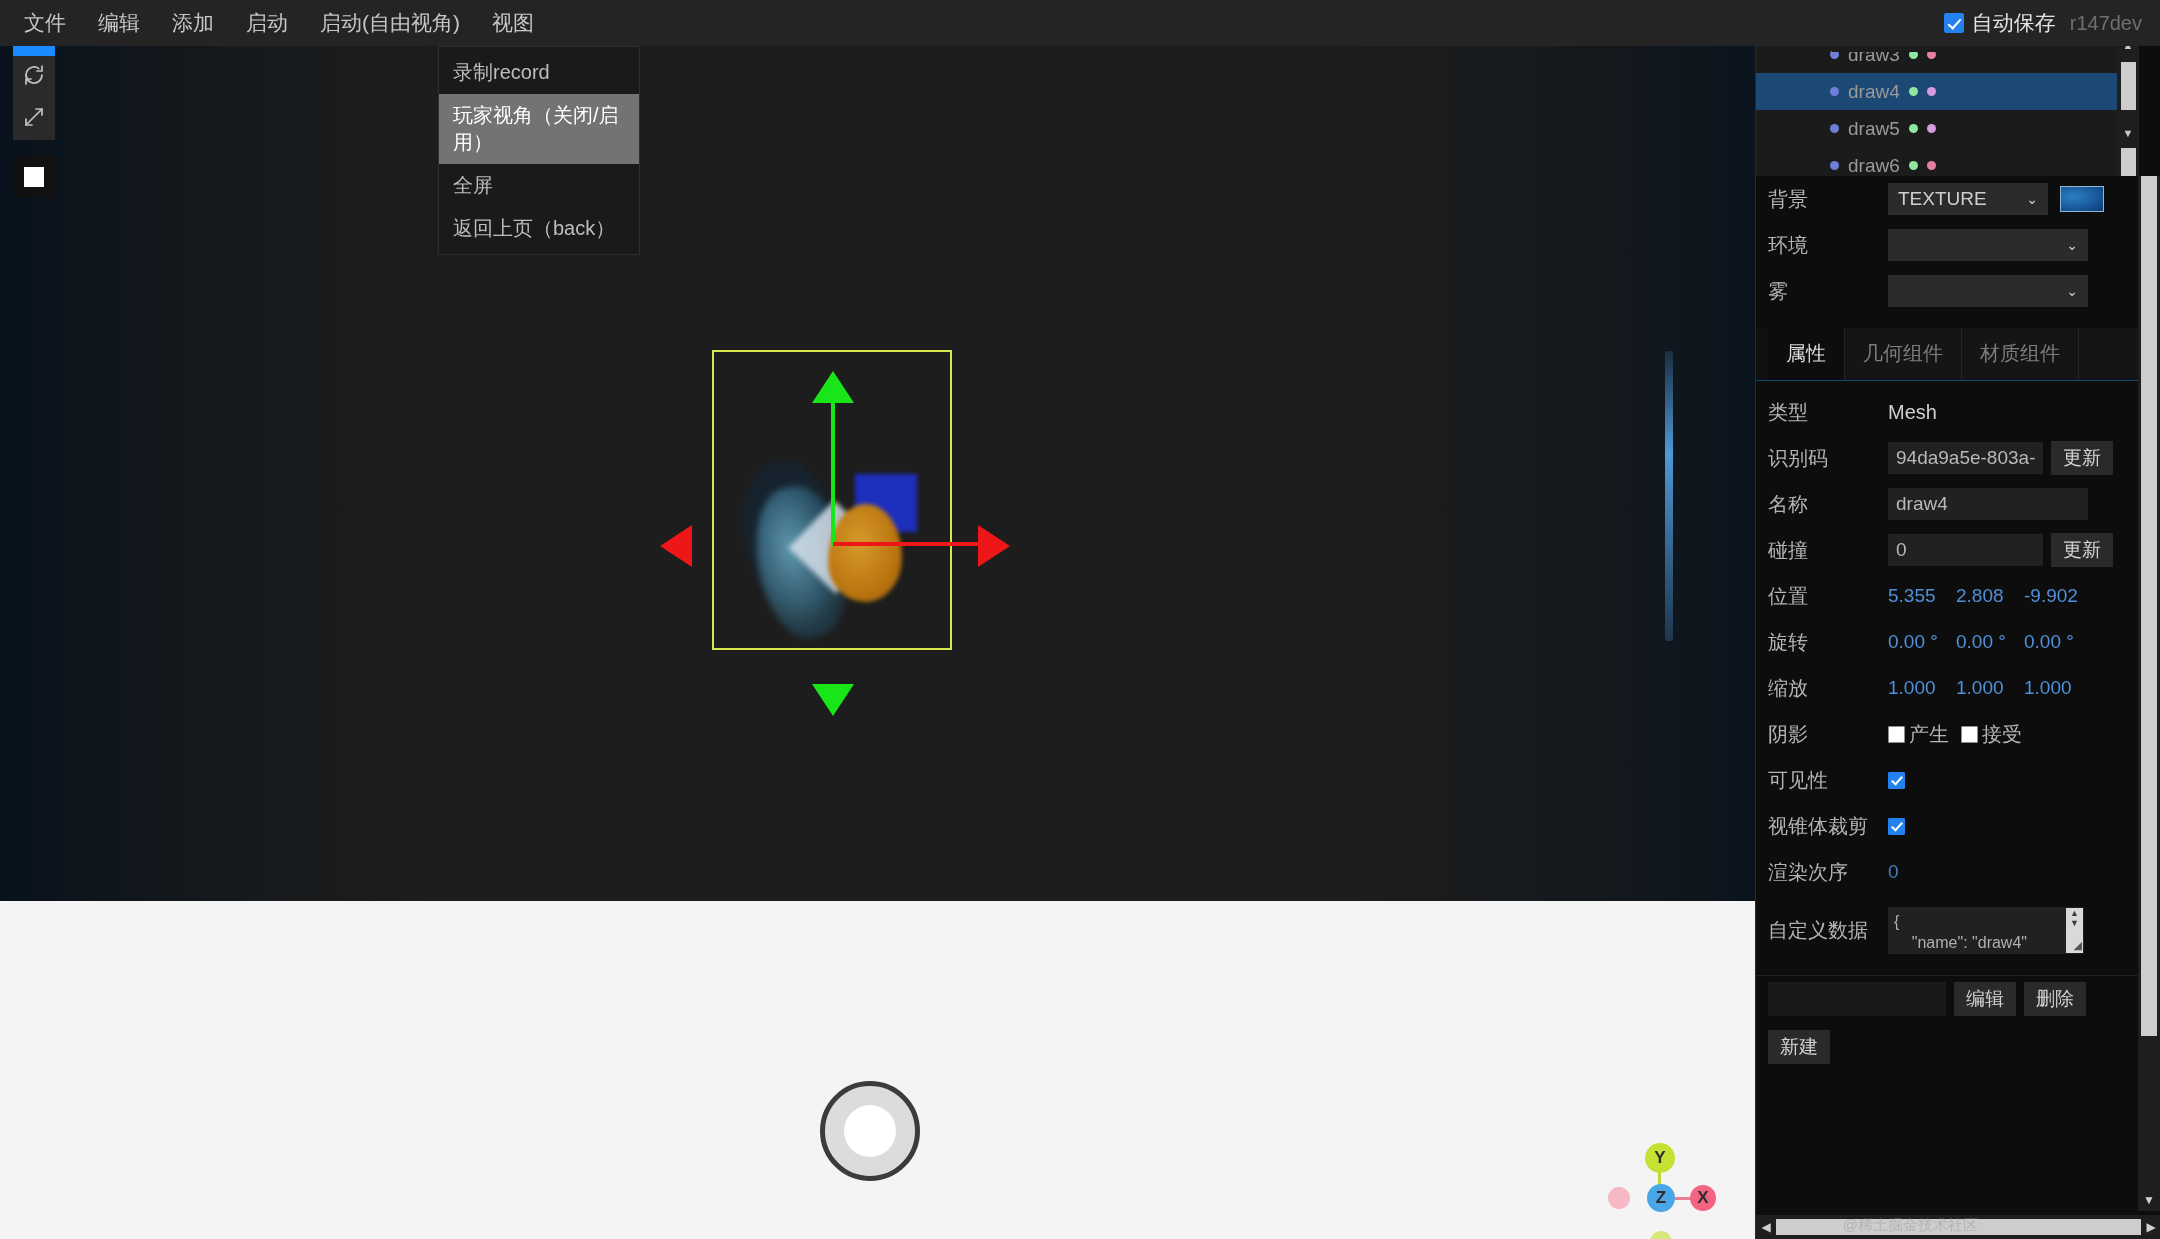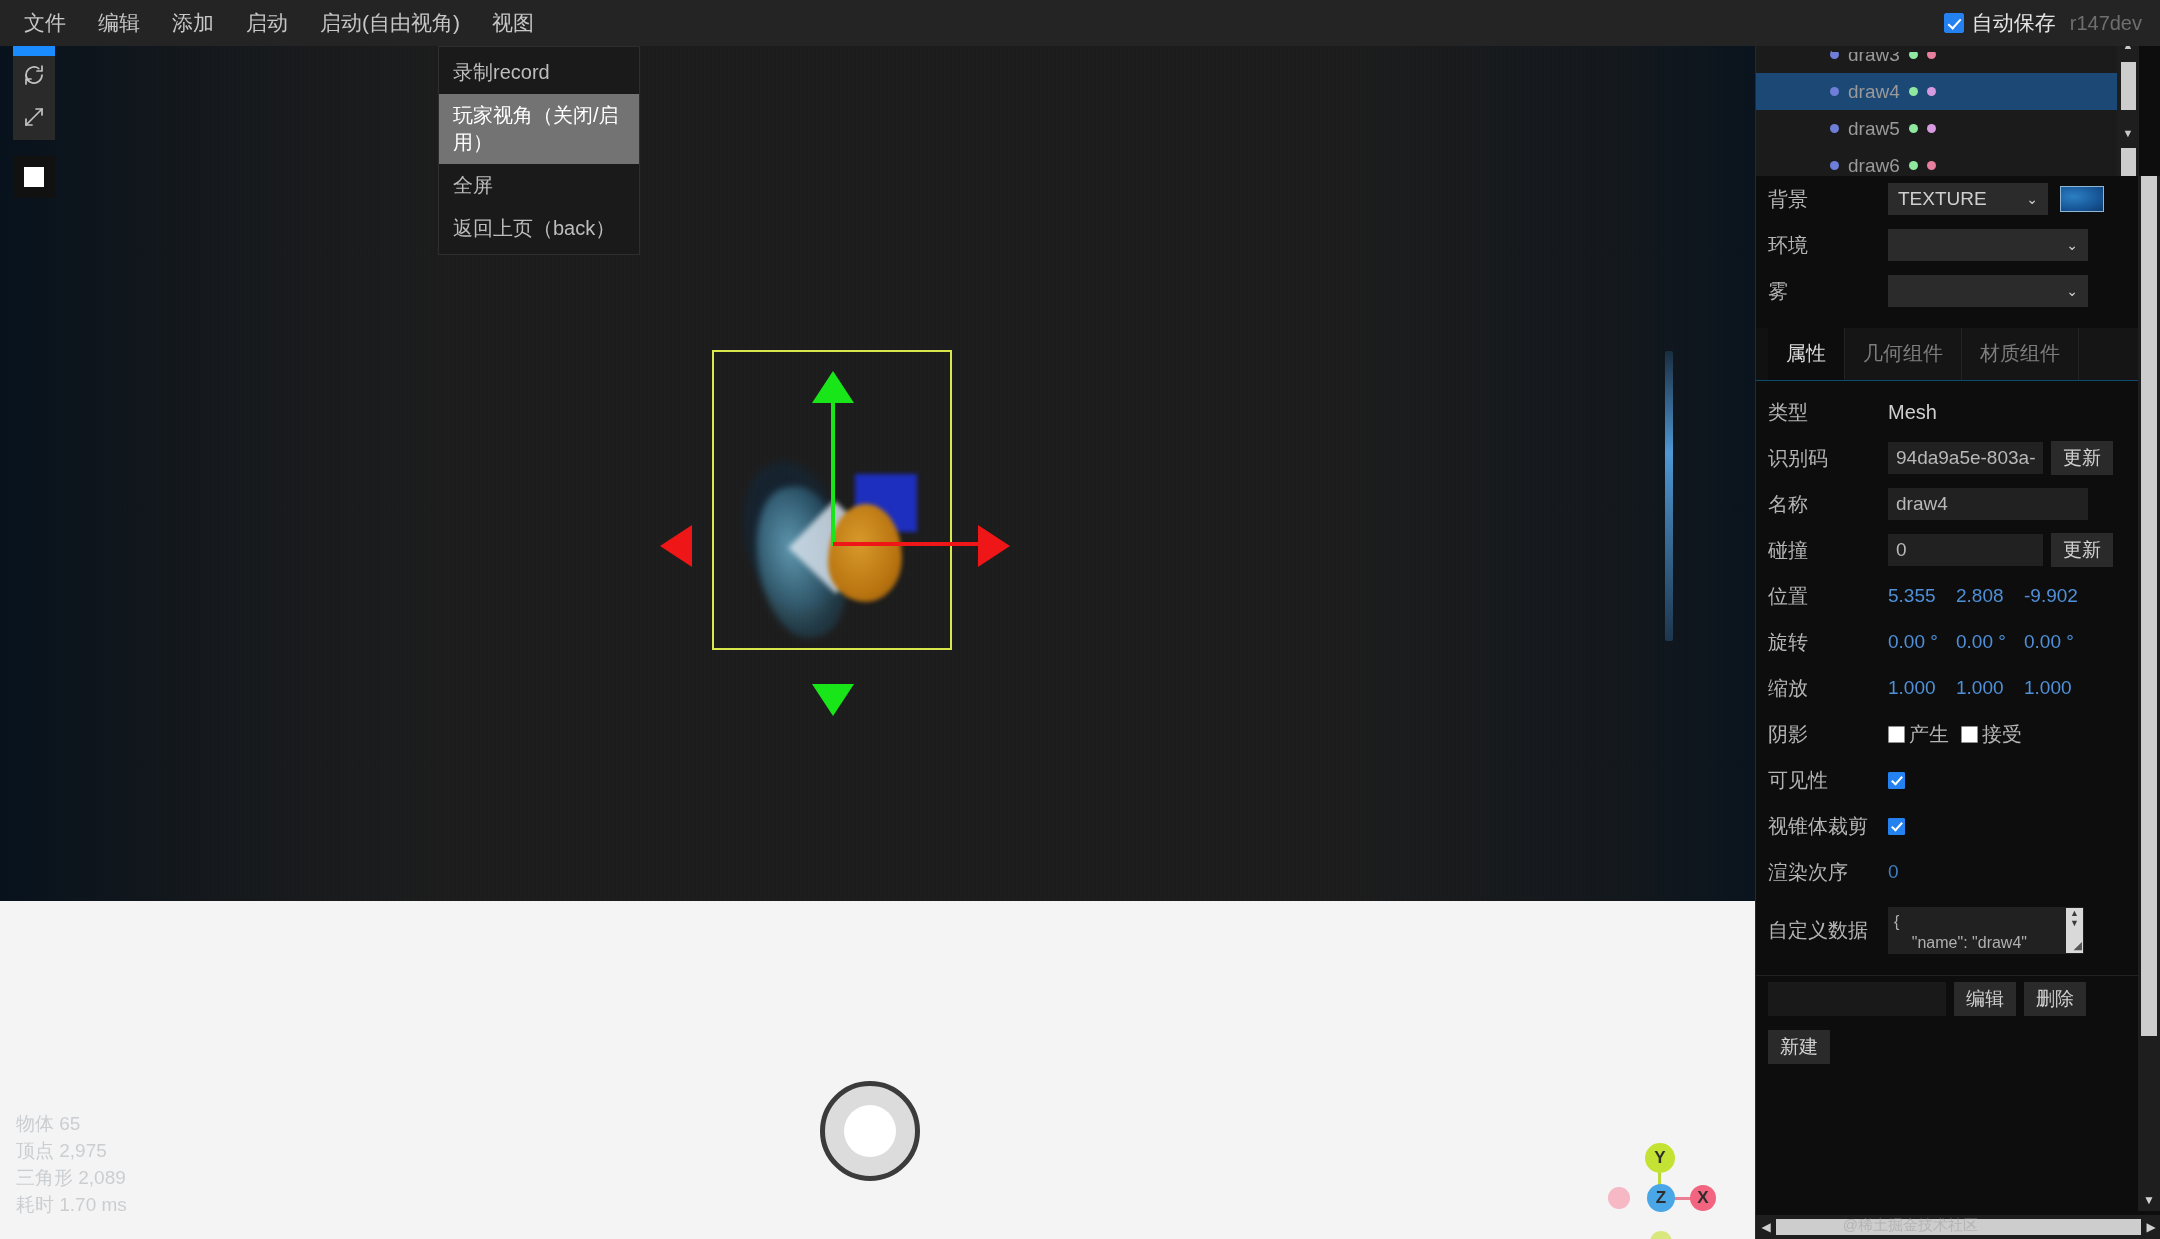--- a/index.html
+++ b/index.html
@@ -371,26 +371,20 @@
     <div class="axisgiz">
       <div class="ax-line" style="left:58px;top:32px;width:3px;height:36px;background:#b9d93b;"></div>
       <div class="ax-line" style="left:58px;top:66px;width:40px;height:3px;background:#e87f93;"></div>
       <div class="ax-dot" style="left:45px;top:12px;width:30px;height:30px;background:#c3e234;">Y</div>
       <div class="ax-dot" style="left:47px;top:53px;width:28px;height:28px;background:#49a7e8;">Z</div>
       <div class="ax-dot" style="left:90px;top:54px;width:26px;height:26px;background:#f2647f;">X</div>
       <div class="ax-dot" style="left:8px;top:56px;width:22px;height:22px;background:#f5b8c4;"></div>
       <div class="ax-dot" style="left:50px;top:100px;width:22px;height:22px;background:#d9e87c;"></div>
     </div>
 
-    <div class="stats">
-      <div>物体 65</div>
-      <div>顶点 2,975</div>
-      <div>三角形 2,089</div>
-      <div>耗时 1.70 ms</div>
-    </div>
   </div>
 
   <div class="toolbar">
     <div class="tool-btn active">
       <span>
         <svg viewBox="0 0 24 24" fill="none" stroke="#fff" stroke-width="1.7" stroke-linecap="round" stroke-linejoin="round">
           <path d="M12 2v20M2 12h20"></path>
             <path d="M12 2l-3 3M12 2l3 3M12 22l-3-3M12 22l3-3M2 12l3-3M2 12l3 3M22 12l-3-3M22 12l-3 3"></path>
         </svg>
       </span>

